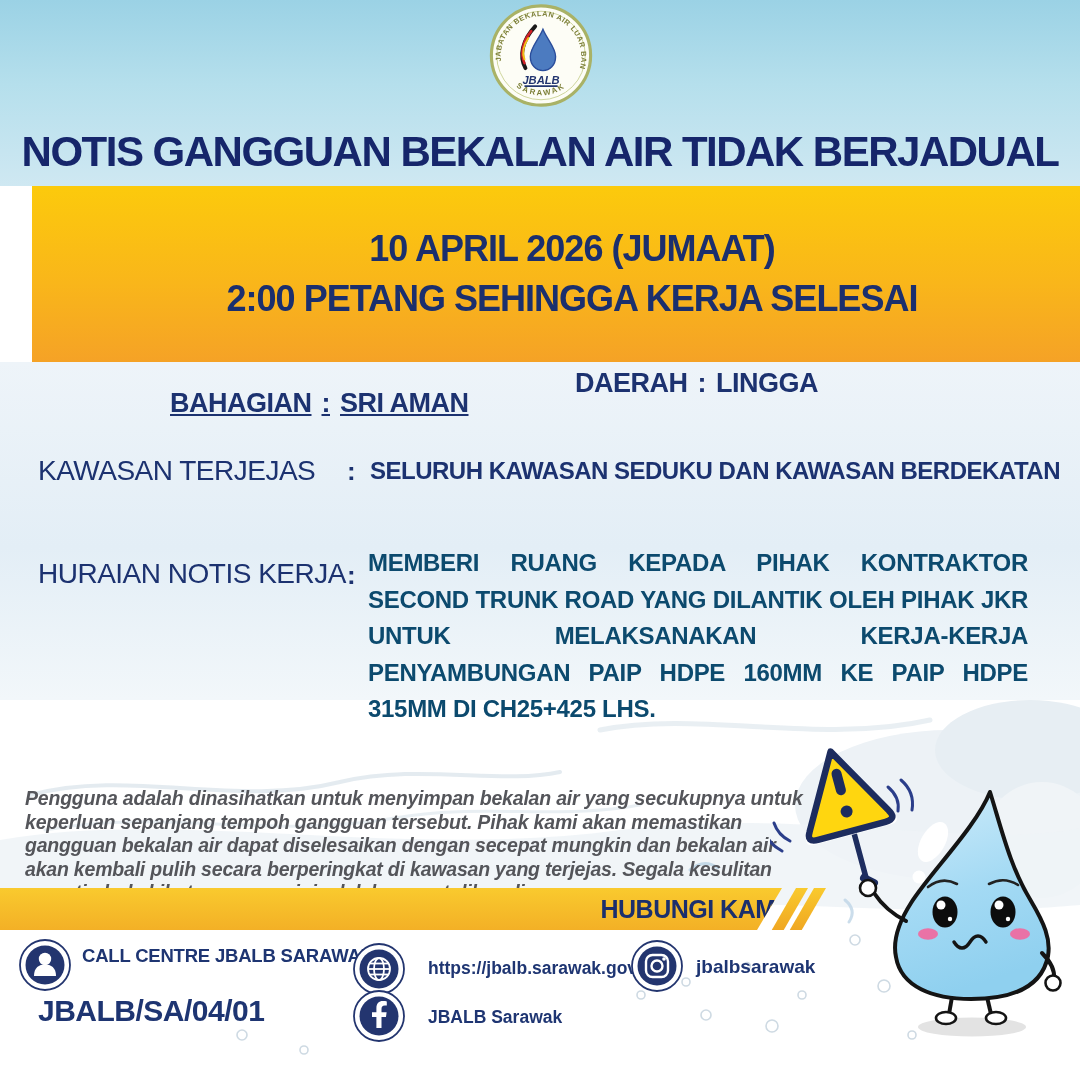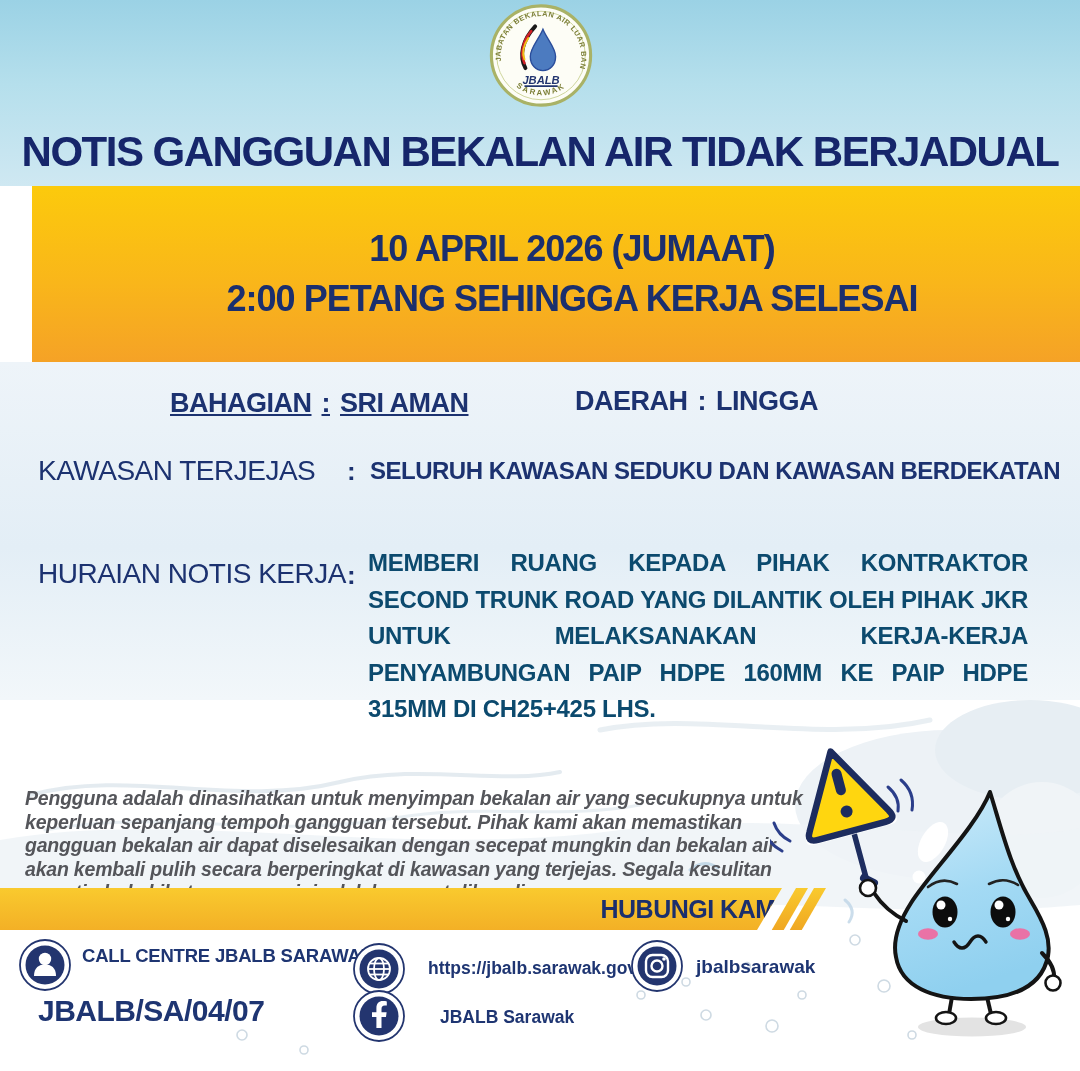--- a/index.html
+++ b/index.html
@@ -20,21 +20,21 @@
   .date-band { left:0; top:186px; width:1080px; height:176px;
     background:linear-gradient(180deg,#fcca0c 0%,#f9b61a 55%,#f5a226 100%);
     display:flex; flex-direction:column; justify-content:center; align-items:center; gap:8px;margin-left:32px; }
   .date-line { font-size:36px; font-weight:700; letter-spacing:-1px; color:#1b2f6d; text-align:center; }
 
   
   .detail-band { left:0; top:362px; width:1080px; height:338px;
     background:linear-gradient(180deg,#eef4f9 0%,#e3eef6 55%,#f2f7fa 100%); }
   .field { font-size:27px; font-weight:700; letter-spacing:-0.5px; color:#1c3270; white-space:nowrap; }
   .f-bahagian { left:170px; top:388px;text-decoration:underline; }
-  .f-daerah   { left:575px; top:386px; }
+  .f-daerah   { left:575px; top:368px; }
   .sep { margin:0 10px; }
   .row-label { font-size:28px; font-weight:400; letter-spacing:-0.5px; color:#1c3270; white-space:nowrap; }
   .l-kawasan { left:38px; top:455px; }
   .l-huraian { left:38px; top:558px; }
   .colon { font-size:26px; font-weight:700; color:#1c3270; }
   .c-kawasan { left:347px; top:456px; }
   .c-huraian { left:347px; top:560px; }
   .v-kawasan { left:370px; top:457px; font-size:24px; font-weight:700; letter-spacing:-0.5px;
     color:#1c3270; white-space:nowrap; }
   .v-huraian { left:368px; top:545px; width:660px; font-size:24px; font-weight:700;
@@ -57,21 +57,21 @@
 
   
   .ct-icon { width:52px; height:52px; }
   .ic-call { left:19px;  top:939px; }
   .ic-web  { left:353px; top:943px; }
   .ic-fb   { left:353px; top:990px; }
   .ic-ig   { left:631px; top:940px; }
   .ct-text { color:#1e3572; font-weight:700; }
   .t-call { left:82px; top:944px; font-size:18.5px; line-height:24px; letter-spacing:-0.2px; }
   .t-web  { left:428px; top:958px; font-size:17.5px; }
-  .t-fb   { left:428px; top:1007px; font-size:17.5px;margin-left:12px; }
+  .t-fb   { left:428px; top:1007px; font-size:17.5px; }
   .t-ig   { left:696px; top:956px; font-size:19px; }
   .ref-no { left:38px; top:994px; font-size:30px; font-weight:700; letter-spacing:-0.5px; color:#1e3572; }
 
   .mascot-svg { left:770px; top:735px; width:310px; height:336px; }
 </style>
 </head>
 <body>
 
 <div class="poster">
 
@@ -161,21 +161,21 @@
 
   <svg class="abs ct-icon ic-call" viewBox="-26 -26 52 52">
     <circle r="25" fill="#ffffff" stroke="#23356f" stroke-width="1.8"></circle>
     <circle r="19.5" fill="#23356f"></circle>
     <circle cx="0" cy="-6" r="6.2" fill="#ffffff"></circle>
     <path d="M -11,11 C -11,2.5 -6,-0.5 0,-0.5 C 6,-0.5 11,2.5 11,11 Z" fill="#ffffff"></path>
   </svg>
   <div class="abs ct-text t-call">
     <div>CALL CENTRE JBALB SARAWAK</div>
   </div>
-  <div class="abs ref-no">JBALB/SA/04/07</div>
+  <div class="abs ref-no">JBALB/SA/04/01</div>
 
   <svg class="abs ct-icon ic-web" viewBox="-26 -26 52 52">
     <circle r="25" fill="#ffffff" stroke="#23356f" stroke-width="1.8"></circle>
     <circle r="19.5" fill="#23356f"></circle>
     <g fill="none" stroke="#ffffff" stroke-width="1.8">
       <circle r="11"></circle>
       <ellipse rx="5" ry="11"></ellipse>
       <line x1="-11" y1="0" x2="11" y2="0"></line>
       <line x1="-9.5" y1="-5.5" x2="9.5" y2="-5.5"></line>
       <line x1="-9.5" y1="5.5" x2="9.5" y2="5.5"></line>

